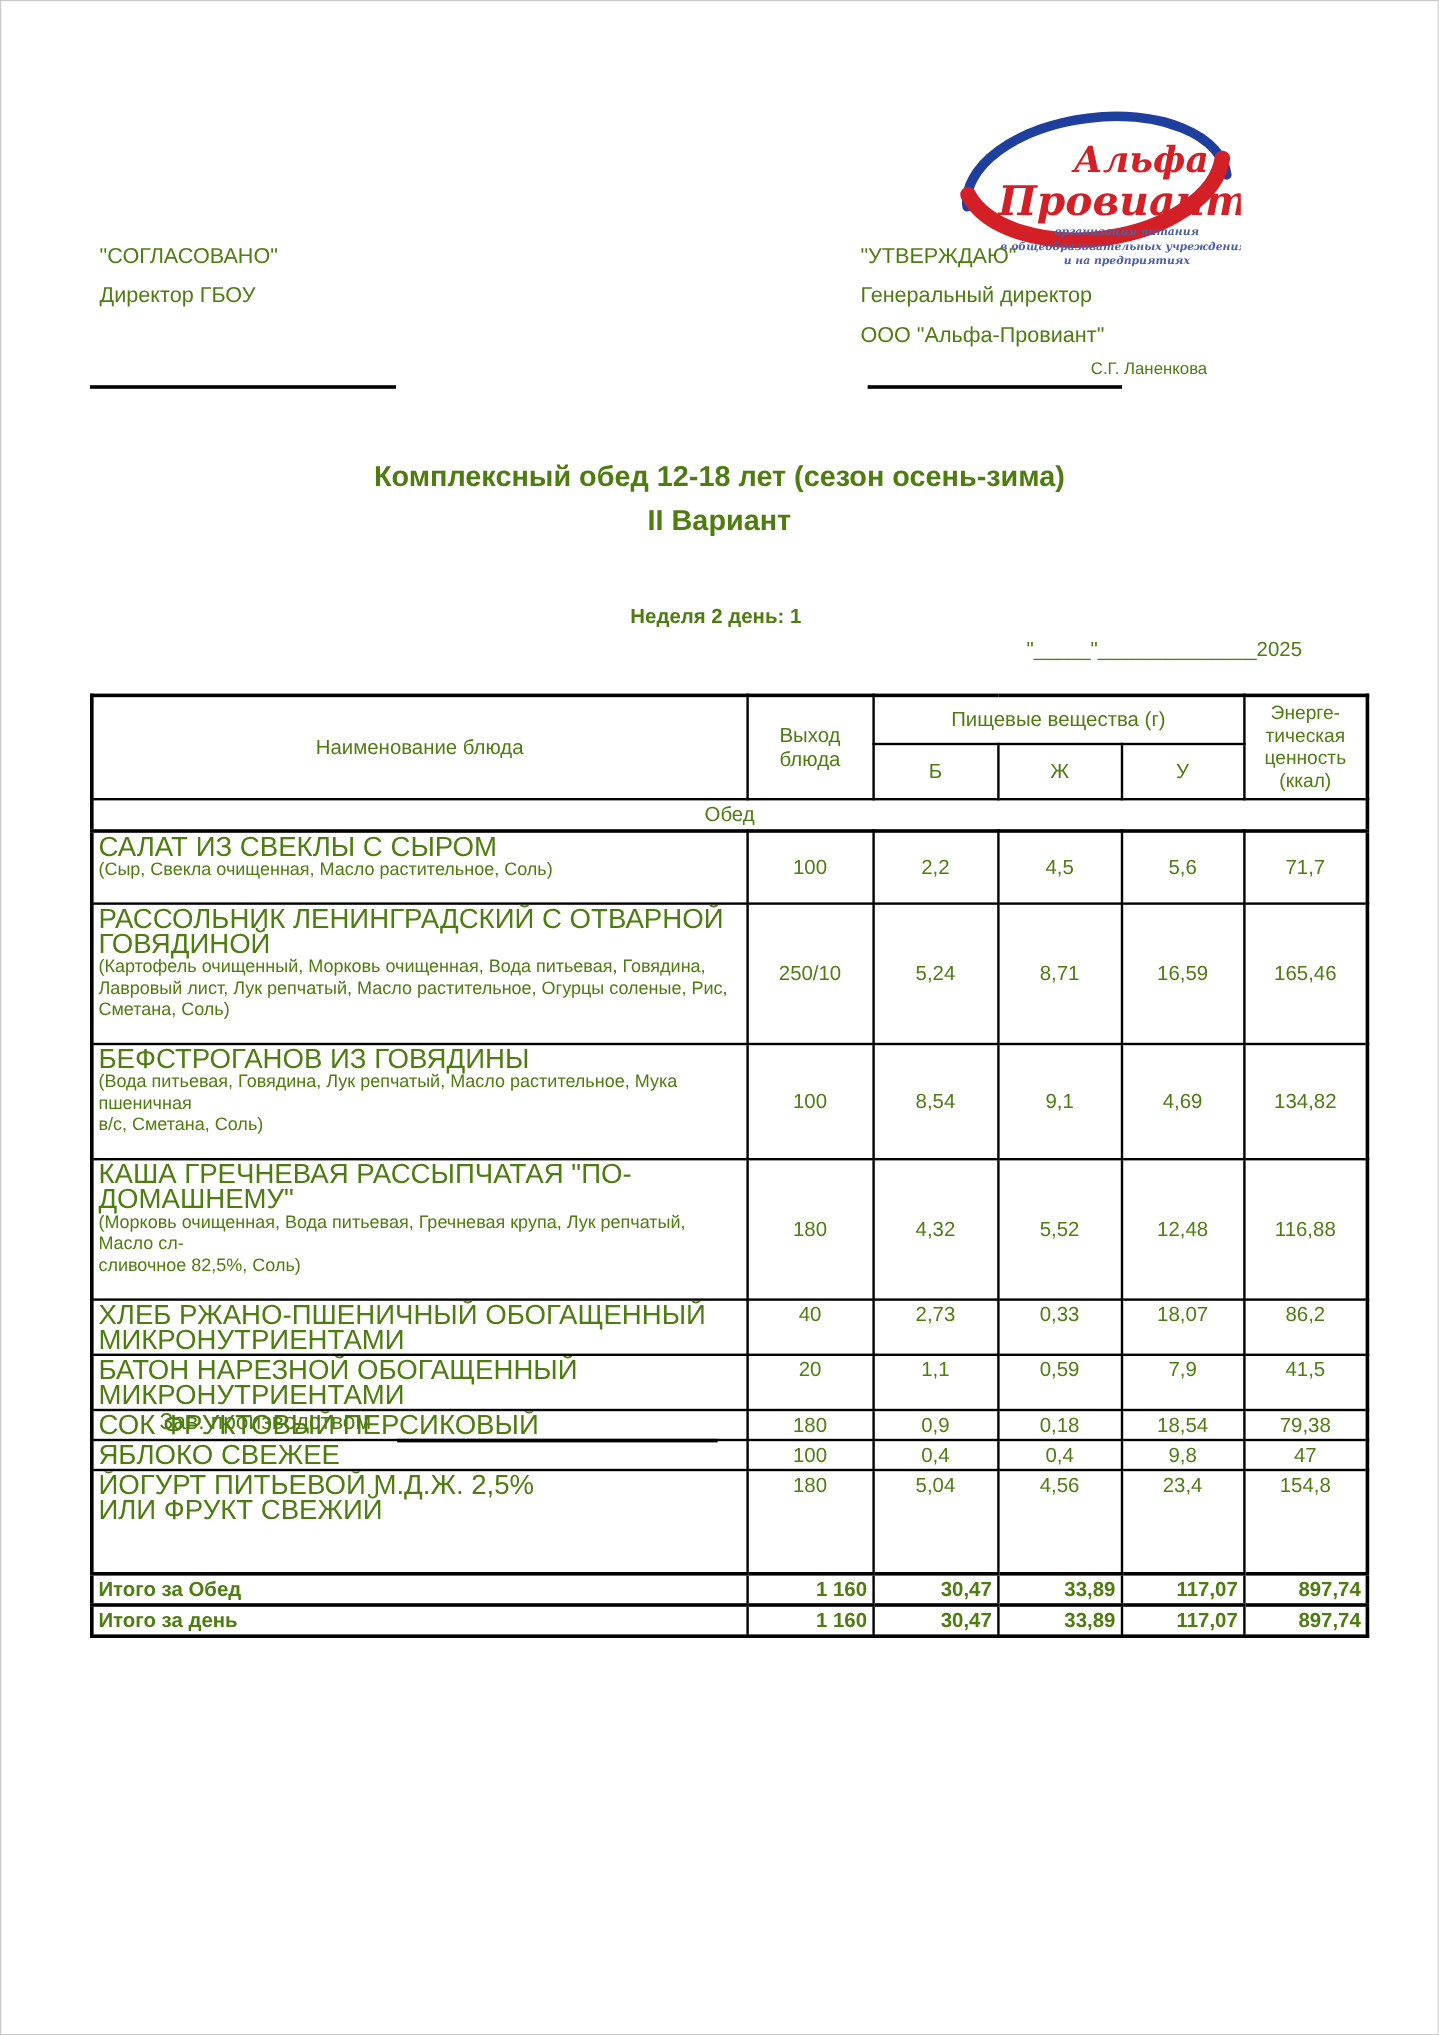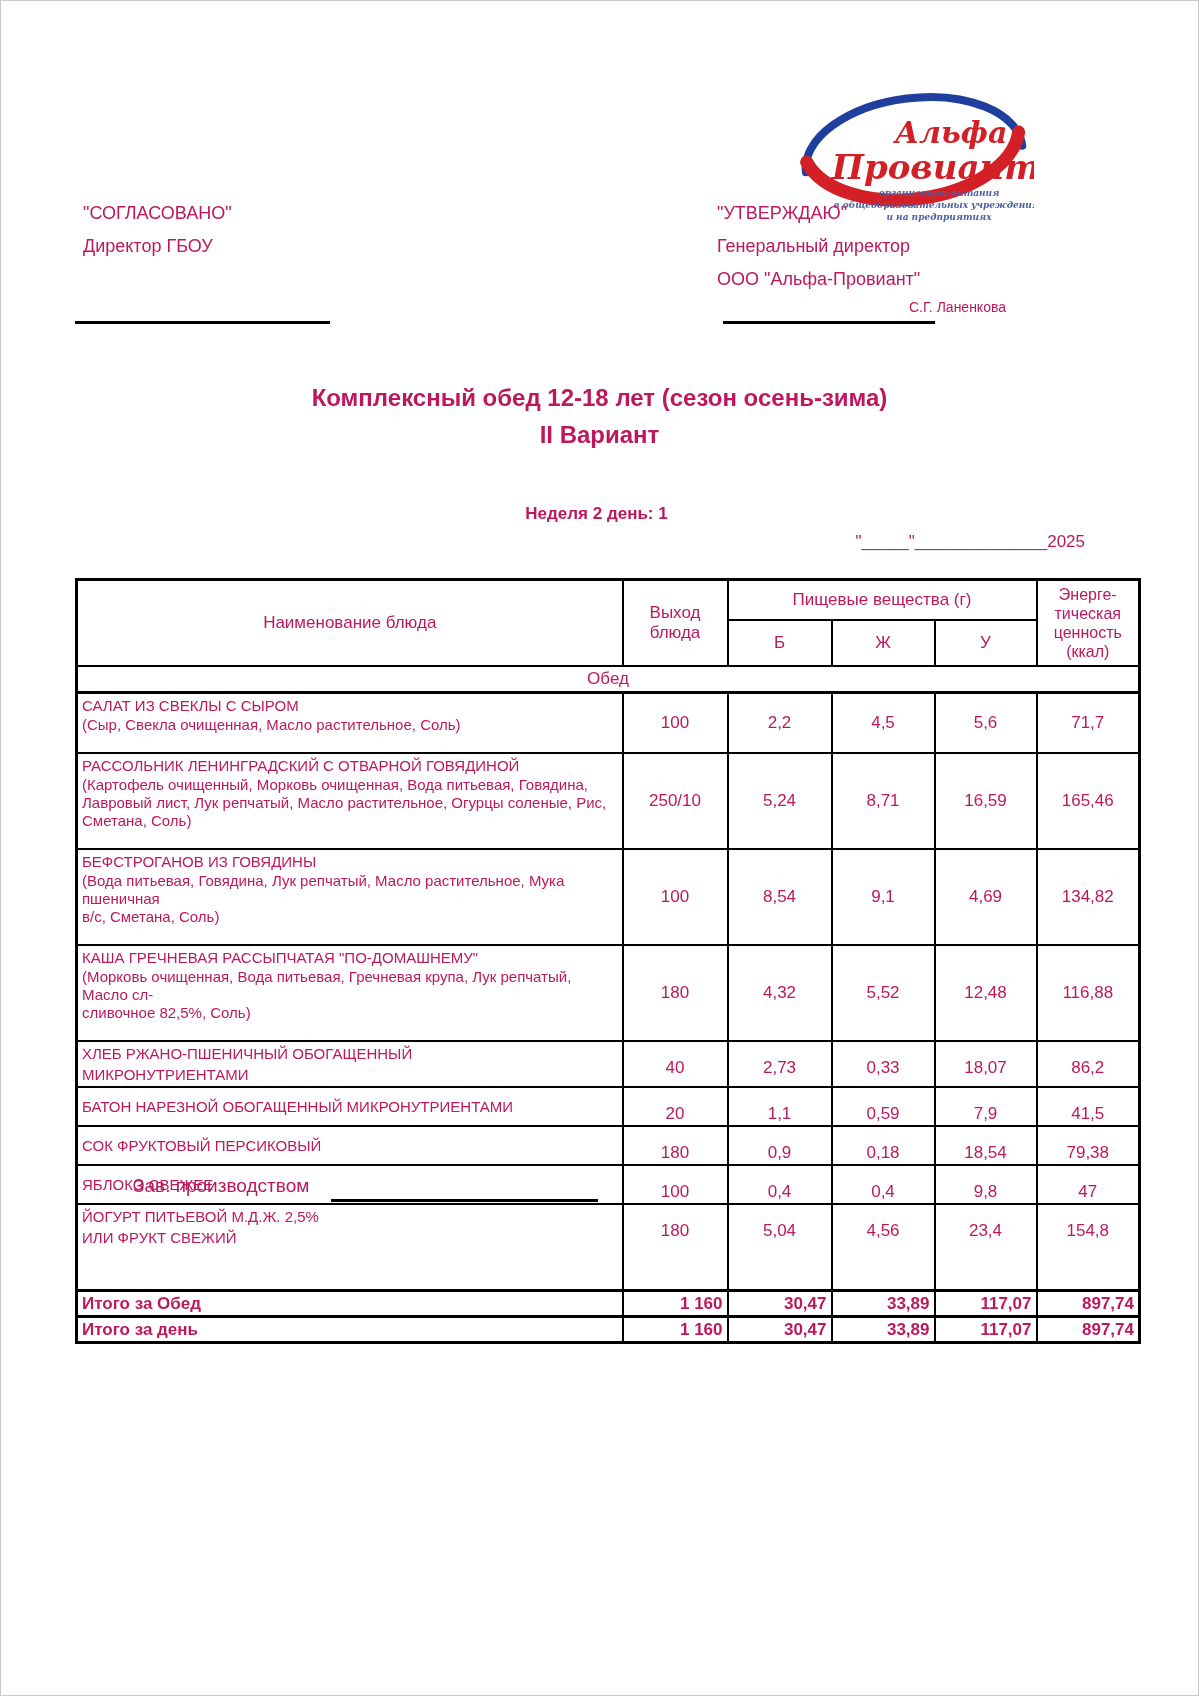--- a/index.html
+++ b/index.html
@@ -1,21 +1,21 @@
 <!DOCTYPE html>
 <html><head>
 <meta charset="utf-8">
 <style>
   html,body { margin:0; padding:0; background:#ffffff; }
   .page {
     position:relative;
     width:1199px; height:1696px;
     background:#ffffff;
     font-family:"Liberation Sans", sans-serif;
-    color:#be185d;
+    color:#4d7c0f;
     box-sizing:border-box;
     border:1px solid #c9c9c9;
     overflow:hidden;
   }
   
   .approve-block { position:absolute; font-size:18px; line-height:33px; }
   .approve-left  { left:82px;  top:196px; }
   .approve-right { left:716px; top:196px; }
   .approve-block div { white-space:nowrap; }
   .signer { position:absolute; left:908px; top:298px; width:200px; text-align:left; font-size:14px; }
@@ -49,26 +49,26 @@
   .col-output { width:105px; }
   .col-b { width:104px; }
   .col-zh { width:103px; }
   .col-u { width:102px; }
   .col-kcal { width:103px; }
   .th-small { font-size:17px; text-align:center; white-space:pre-line; line-height:20px; }
   .th-nutrients { font-size:17px; text-align:center; height:36px; }
   .th-bju { font-size:17px; text-align:center; height:42px; }
   .th-energy { font-size:16px; line-height:19px; padding:1px 2px; }
   .section-cell { text-align:center; font-weight:bold; font-size:17px; height:22px; border-bottom:3px solid #000 !important; }
-  .dish-title { font-size:15px; line-height:21px; white-space:pre-line; }
+  .dish-title { font-size:23px; line-height:21px; white-space:pre-line; }
   .dish-ingredients { font-size:15px; line-height:18px; white-space:pre-line; padding-bottom:17px; }
   .name-cell { vertical-align:top; }
   .name-cell.tall { padding-bottom:41px; }
   .num-cell { text-align:center; font-size:17px; }
-  tr.valign-top .num-cell { vertical-align:top; padding-top:16px; }
+  tr.valign-top .num-cell { vertical-align:top; padding-top:2px; }
   tr.valign-middle .num-cell { vertical-align:middle; }
   .total-row td { font-weight:bold; font-size:17px; height:21px; border-top:3px solid #000; }
   .total-label { text-align:left; }
   .total-num { text-align:right; }
 
   
   .footer-label { position:absolute; left:132px; top:1174px; font-size:19px; }
   .footer-line  { position:absolute; left:330px; top:1198px; width:267px; border-top:3px solid #000; height:0; }
 </style>
 </head>

